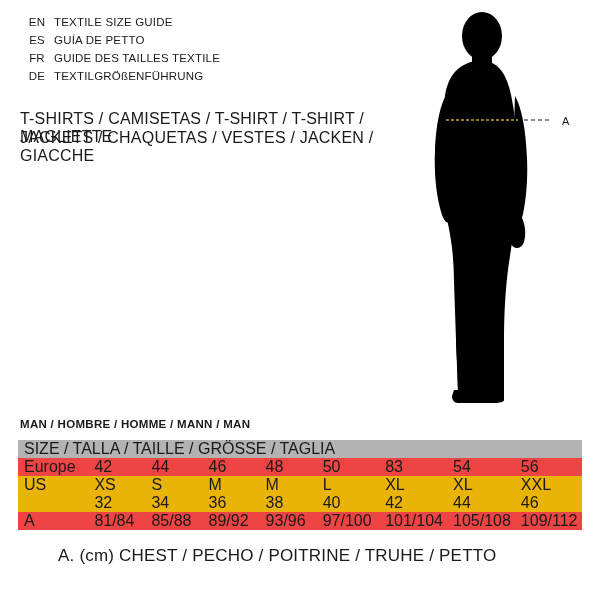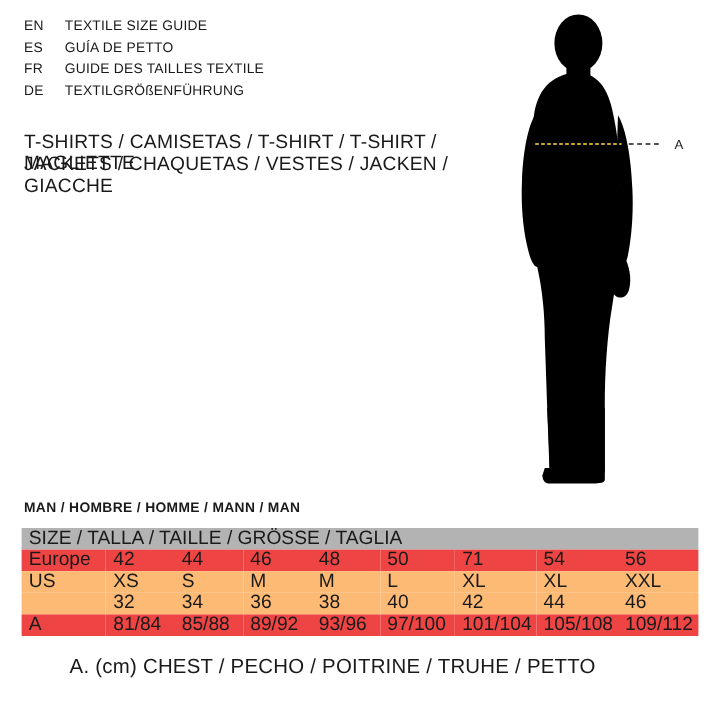--- a/index.html
+++ b/index.html
@@ -20,20 +20,21 @@
     width: 600px;
     height: 600px;
   }
 
   
   .lang-block {
     position: absolute;
     left: 20px;
     top: 16px;
     width: 380px;
+    text-align: center;
   }
   .lang-row {
     display: flex;
     align-items: baseline;
     height: 18px;
     font-size: 11.5px;
     letter-spacing: 0.2px;
   }
   .lang-code {
     width: 34px;
@@ -110,21 +111,21 @@
     width: 84px;
   }
   table.size-table td.val,
   table.size-table th.val {
     width: 68px;
   }
   tr.head-row {
     background: #b3b3b3;
   }
   tr.row-alt {
-    background: #fdba74;
+    background: #eab308;
   }
   tr.row-plain {
     background: #ef4444;
   }
 
   .footnote {
     position: absolute;
     left: 20px;
     top: 546px;
     font-size: 17px;
@@ -217,21 +218,21 @@
       <tr class="head-row">
         <th colspan="9">SIZE / TALLA / TAILLE / GRÖSSE / TAGLIA</th>
       </tr>
       <tr class="row-plain">
         <td>Europe</td>
         <td class="val">42</td>
         <td class="val">44</td>
         <td class="val">46</td>
         <td class="val">48</td>
         <td class="val">50</td>
-        <td class="val">71</td>
+        <td class="val">83</td>
         <td class="val">54</td>
         <td class="val">56</td>
       </tr>
       <tr class="row-alt">
         <td>US</td>
         <td class="val">XS</td>
         <td class="val">S</td>
         <td class="val">M</td>
         <td class="val">M</td>
         <td class="val">L</td>

